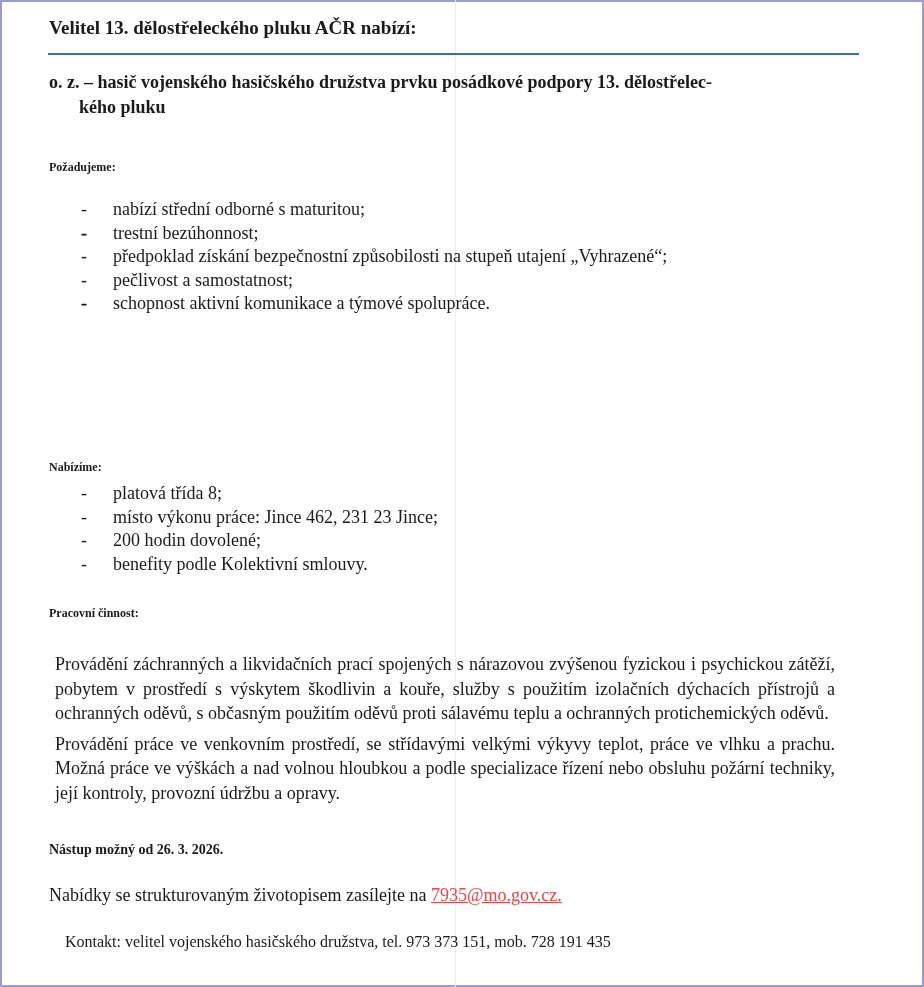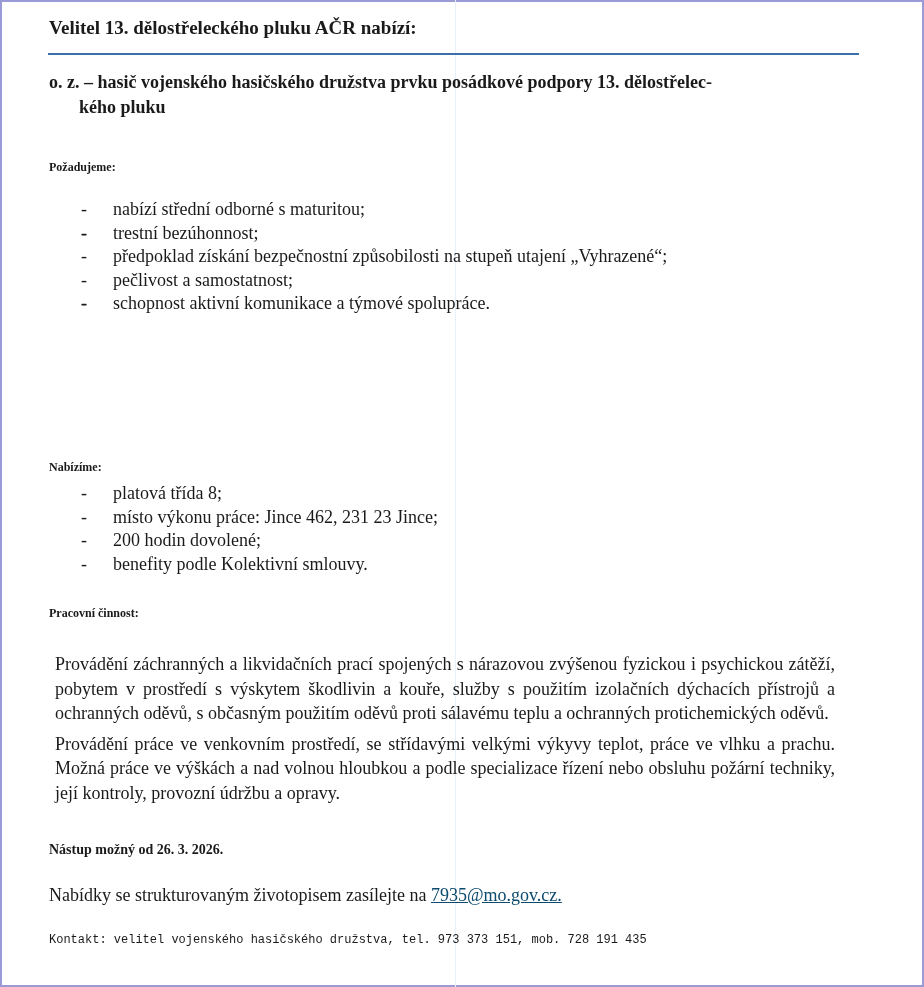--- a/index.html
+++ b/index.html
@@ -49,23 +49,23 @@
     font-size: 18px; line-height: 24.5px; text-align: justify;
   }
   .para p { margin: 6px; }
   .start-date {
     position: absolute; left: 49px; top: 842px;
     font-weight: bold; font-size: 14px;
   }
   .apply {
     position: absolute; left: 49px; top: 885px; font-size: 18px;
   }
-  .apply a { color: #0c4a6e; text-decoration: underline; }
+  .apply a { color: #ef4444; text-decoration: underline; }
   .contact {
-    position: absolute; left: 49px; top: 933px; font-size: 12px; font-family: Liberation Mono, monospace;
+    position: absolute; left: 65px; top: 933px; font-size: 16px;
   }
 </style>
 </head>
 <body>
 
 <div class="page"></div>
 <div class="scan-line"></div>
 
 <div class="heading">Velitel 13. dělostřeleckého pluku AČR nabízí:</div>
 <div class="rule"></div>

